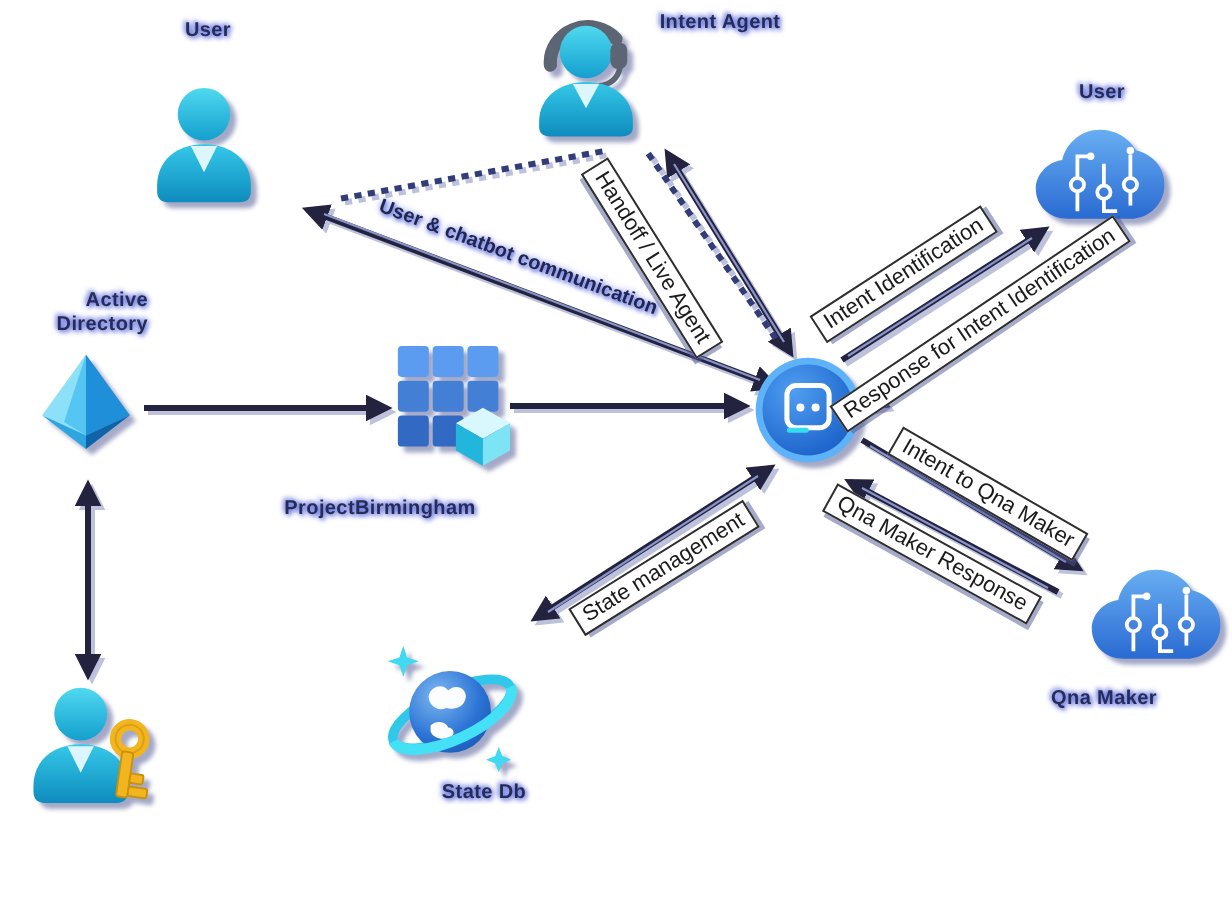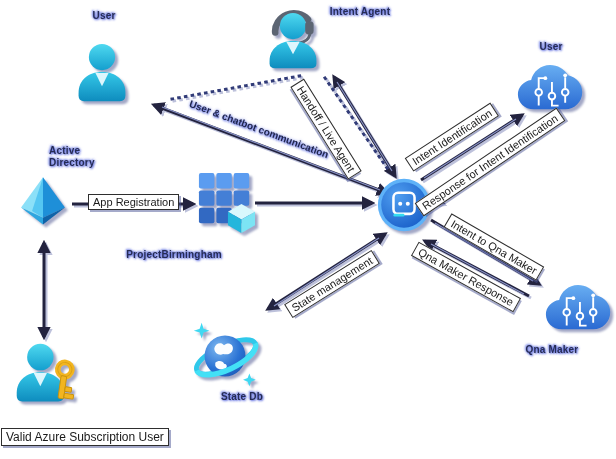--- a/index.html
+++ b/index.html
@@ -7,21 +7,21 @@
     position:relative;width:616px;height:459px;background:#ffffff;
     font-family:"Liberation Sans",sans-serif;overflow:hidden;
   }
   .icon{position:absolute;filter:drop-shadow(3px 3px 1px rgba(72,82,142,.5));}
   .cap{
     position:absolute;color:#262c55;font-size:10px;font-weight:700;letter-spacing:.2px;
     white-space:nowrap;
     text-shadow:1px 1px 2px rgba(100,115,225,.95),-1px -1px 2px rgba(100,115,225,.7),0 0 3px rgba(100,115,225,.9);
   }
   .cap.center{transform:translateX(-50%);}
-  .cap.wrap{white-space:normal;text-align:left;line-height:1.15;margin-left:33px;}
+  .cap.wrap{white-space:normal;text-align:right;line-height:1.15;}
   .boxlab{
     position:absolute;background:#ffffff;border:1px solid #2e2e2e;color:#1a1a1a;
     font-size:11px;padding:1px 4px;white-space:nowrap;
     box-shadow:2px 2px 0 rgba(75,85,150,.5);
   }
   .rotc{transform:translate(-50%,-50%) var(--rot);transform-origin:center;}
   .glowrot{
     position:absolute;color:#20264f;font-size:10px;font-weight:700;white-space:nowrap;
     text-shadow:1px 1px 2px rgba(100,115,225,.95),0 0 3px rgba(100,115,225,.9);
     transform:translate(-50%,-50%) rotate(20.5deg);transform-origin:center;
@@ -235,27 +235,25 @@
         <rect x="51" y="37" width="6" height="24" rx="1.5" fill="#f2b520" stroke="#c9920a" stroke-width="1"></rect>
         <rect x="57" y="48" width="7" height="5" rx="1" fill="#f2b520" stroke="#c9920a" stroke-width="1"></rect>
         <rect x="57" y="55" width="10" height="5" rx="1" fill="#f2b520" stroke="#c9920a" stroke-width="1"></rect>
       </g>
     </svg>
   </div>
 
   <div class="cap center" style="left:104px;top:10px">User</div>
   <div class="cap center" style="left:360px;top:6px">Intent Agent</div>
   <div class="cap center wrap" style="left:45px;top:145px;width:58px">Active Directory</div>
-  <div class="cap center" style="left:174px;top:249px">ProjectBirmingham</div>
+  <div class="cap center" style="left:190px;top:249px">ProjectBirmingham</div>
   <div class="cap center" style="left:551px;top:41px">User</div>
   <div class="cap center" style="left:552px;top:344px">Qna Maker</div>
   <div class="cap center" style="left:242px;top:391px">State Db</div>
 
-  <div class="boxlab" style="left:88px;top:194px">App Registration</div>
-  <div class="boxlab" style="left:1px;top:428px;font-size:12px">Valid Azure Subscription User</div>
 
   <div class="glowrot" style="left:259px;top:129px">User &amp; chatbot communication</div>
 
   <div class="boxlab rotc" style="left:326px;top:129px;--rot:rotate(58deg)">Handoff / Live Agent</div>
   <div class="boxlab rotc" style="left:452px;top:137px;--rot:rotate(-33deg)">Intent Identification</div>
   <div class="boxlab rotc" style="left:490px;top:162px;--rot:rotate(-34deg)">Response for Intent Identification</div>
   <div class="boxlab rotc" style="left:494px;top:247px;--rot:rotate(30deg)">Intent to Qna Maker</div>
   <div class="boxlab rotc" style="left:466px;top:277px;--rot:rotate(29deg)">Qna Maker Response</div>
   <div class="boxlab rotc" style="left:332px;top:284px;--rot:rotate(-32deg)">State management</div>
 

